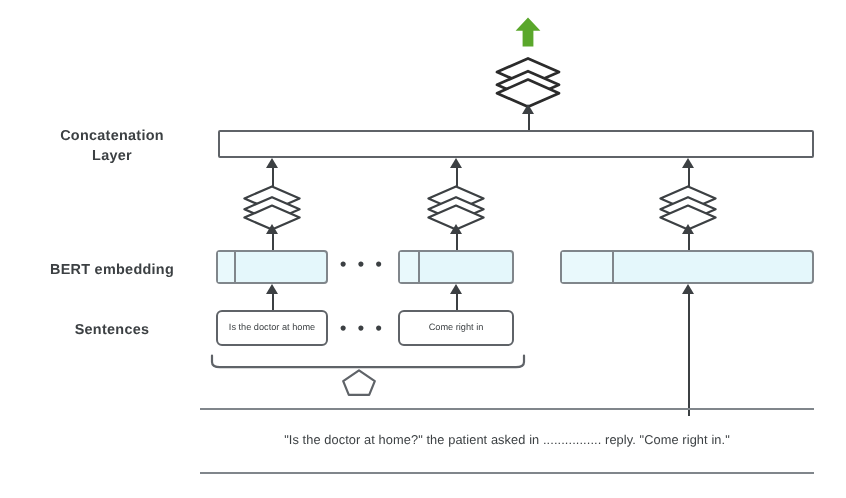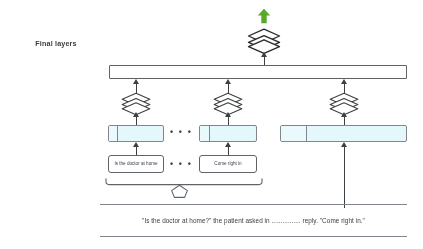--- a/index.html
+++ b/index.html
@@ -153,21 +153,24 @@
     color: #3c4043;
     white-space: nowrap;
     letter-spacing: 0.05px;
   }
 </style>
 </head>
 <body>
 
 <div id="diagram">
 
-  <div class="label lbl-final">Final layers</div>
+  <div class="label lbl-concat">Concatenation
+Layer</div>
+  <div class="label lbl-bert">BERT embedding</div>
+  <div class="label lbl-sent">Sentences</div>
 
   <div class="green-arrow" style="left:256px; top:8px;">
     <svg width="16" height="16" viewBox="0 0 16 16">
       <path d="M8 0.8 L14.2 7.4 L10.7 7.4 L10.7 15.2 L5.3 15.2 L5.3 7.4 L1.8 7.4 Z" fill="#5aa72b"></path>
     </svg>
   </div>
 
   <div class="stack" style="left:246px; top:28px;">
     <svg width="36" height="26" viewBox="0 0 36 26">
       <g fill="#ffffff" stroke="#2b2b2b" stroke-width="1.35" stroke-linejoin="round">

